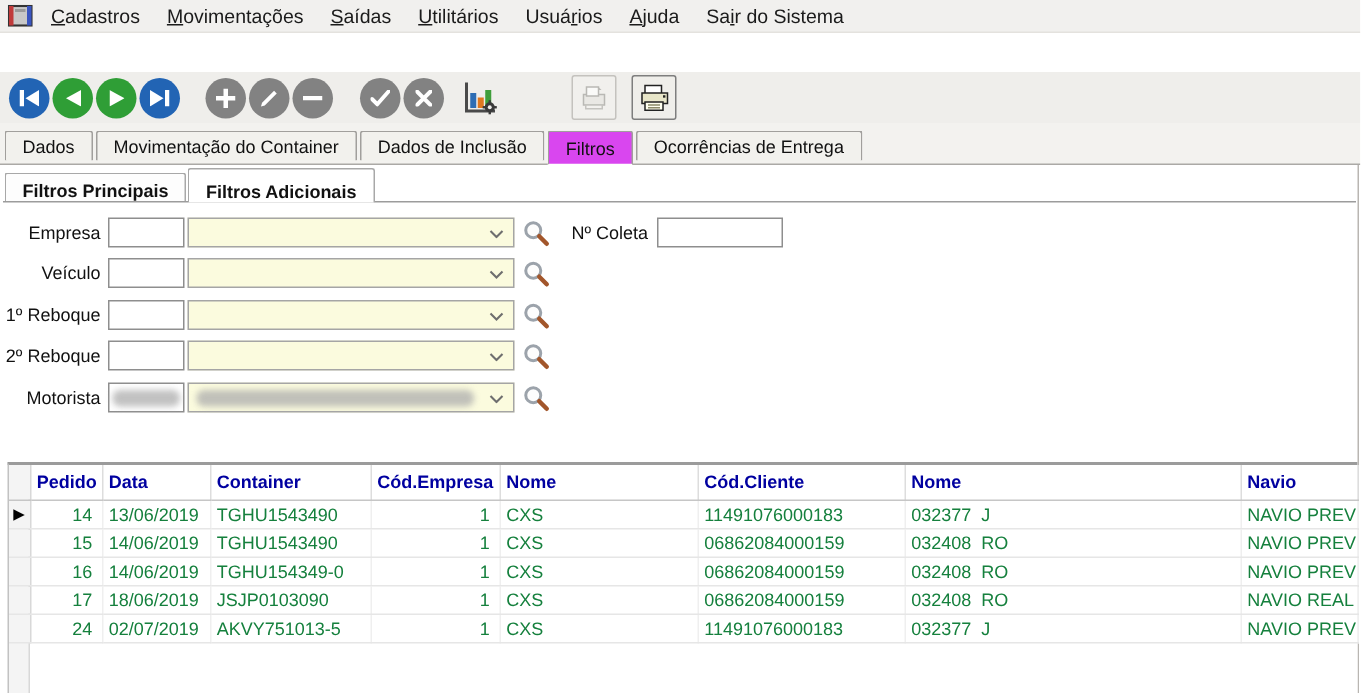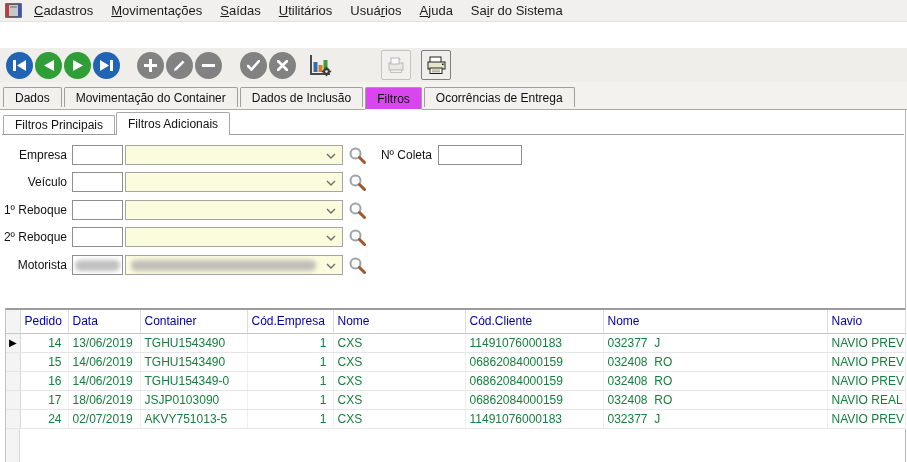--- a/index.html
+++ b/index.html
@@ -33,21 +33,21 @@
 
   
   .pagetabs { position:absolute; left:0; top:82px; width:907px; height:28px; background:#F3F2EF; border-bottom:1px solid #ABA9A6; display:flex; align-items:flex-end; padding-left:3px; }
   .ptab { height:20px; display:flex; align-items:center; padding:0 11px; font-size:12px; color:#111; background:#F2F1ED; border:1px solid #A19F9C; border-bottom:none; border-radius:2px 2px 0 0; margin-right:2px; }
   .ptab.active { height:23px; background:#d946ef; margin-bottom:-1px; border-bottom:1px solid #FFF; }
 
   
   .content { position:absolute; left:0; top:110px; width:906px; height:352px; background:#FFFFFF; border-right:1px solid #B9B6B2; }
 
   .subtabs { position:absolute; left:2px; top:2px; width:902px; height:23px; border-bottom:1px solid #9C9C9C; display:flex; align-items:flex-end; padding-left:1px; }
-  .stab { height:19px; display:flex; align-items:center; padding:0 11px; font-size:12px; background:#FDFDFD; border:1px solid #A8A8A8; border-bottom:none; border-radius:2px 2px 0 0; margin-right:1px; }
+  .stab { height:19px; display:flex; align-items:flex-end; padding:0 11px; font-size:12px; background:#FDFDFD; border:1px solid #A8A8A8; border-bottom:none; border-radius:2px 2px 0 0; margin-right:1px;font-weight:bold; }
   .stab.active { height:23px; background:#FFFFFF; margin-bottom:-1px; }
 
   
   .frow { position:absolute; left:0; height:20px; }
   .flabel { position:absolute; left:0; top:3px; width:67px; text-align:right; color:#111; }
   .fcode { position:absolute; left:72px; top:0; width:51px; height:20px; border:1px solid #8E8E8E; background:#FFFFFF; }
   .fcombo { position:absolute; left:125px; top:0; width:218px; height:20px; border:1px solid #A5A5A5; background:#FBFBDE; }
   .fcombo svg { position:absolute; right:6px; top:7px; }
   .search { position:absolute; left:348px; top:1px; width:19px; height:19px; cursor:pointer; }
   .redact { position:absolute; background:#ADADAD; border-radius:5px; filter:blur(2px); opacity:.75; }
@@ -55,21 +55,21 @@
   .redact.rt { left:131px; top:5px; width:185px; height:11px; }
 
   .coleta { position:absolute; top:35px; left:358px; height:20px; }
   .coleta .clabel { position:absolute; left:0; top:3px; width:74px; text-align:right; }
   .coleta input { position:absolute; left:80px; top:0; width:84px; height:20px; border:1px solid #8E8E8E; }
 
   
   .grid { position:absolute; left:5px; top:198px; width:900px; height:154px; border-top:2px solid #9B9B9B; border-left:1px solid #C2C2C2; background:#fff; }
   .selcol-bg { position:absolute; left:0; top:0; bottom:0; width:14px; background:#F4F4F4; border-right:1px solid #D8D8D8; }
   table.g { border-collapse:collapse; table-layout:fixed; width:899px; position:relative; }
-  table.g th { height:23px; font-weight:normal; color:#0000A0; text-align:left; padding:0 4px; border-bottom:1px solid #C6C6C6; border-right:1px solid #DDDDDD; font-size:12px; white-space:pre; overflow:hidden; background:#fff; }
+  table.g th { height:23px; font-weight:bold; color:#0000A0; text-align:left; padding:0 4px; border-bottom:1px solid #C6C6C6; border-right:1px solid #DDDDDD; font-size:12px; white-space:pre; overflow:hidden; background:#fff; }
   table.g td { height:19px; color:#15803d; padding:0 4px; border-bottom:1px solid #E6E6E6; border-right:1px solid #EFEFEF; font-size:12px; white-space:pre; overflow:hidden; background:#fff; }
   table.g th.sel, table.g td.sel { background:#F4F4F4; border-right:1px solid #D8D8D8; padding:0; text-align:center; }
   table.g td.num { text-align:right; padding-right:6px; }
   table.g td.cur { color:#000; font-size:10px; }
 </style>
 </head>
 <body>
 
 <div class="app">
 

